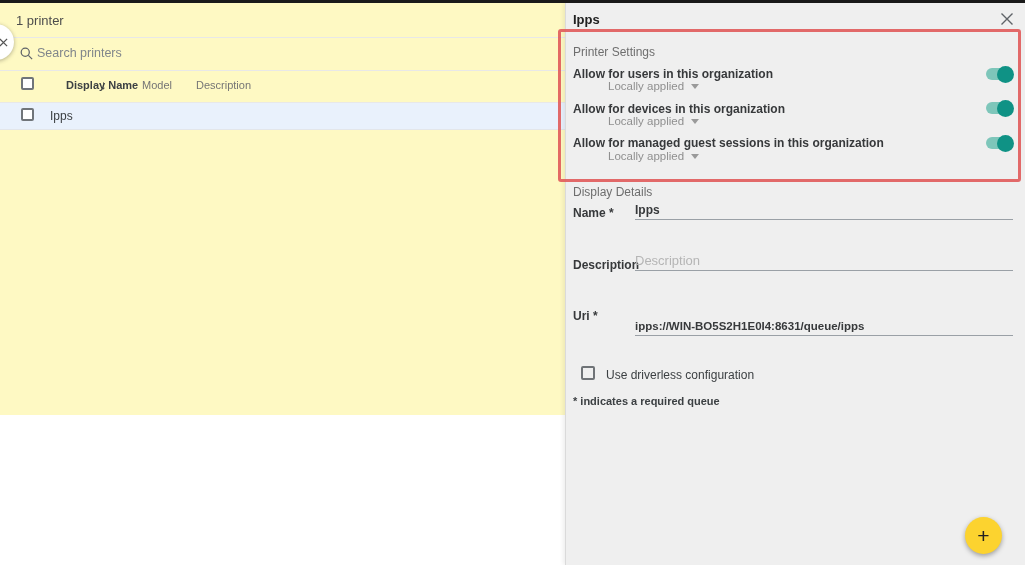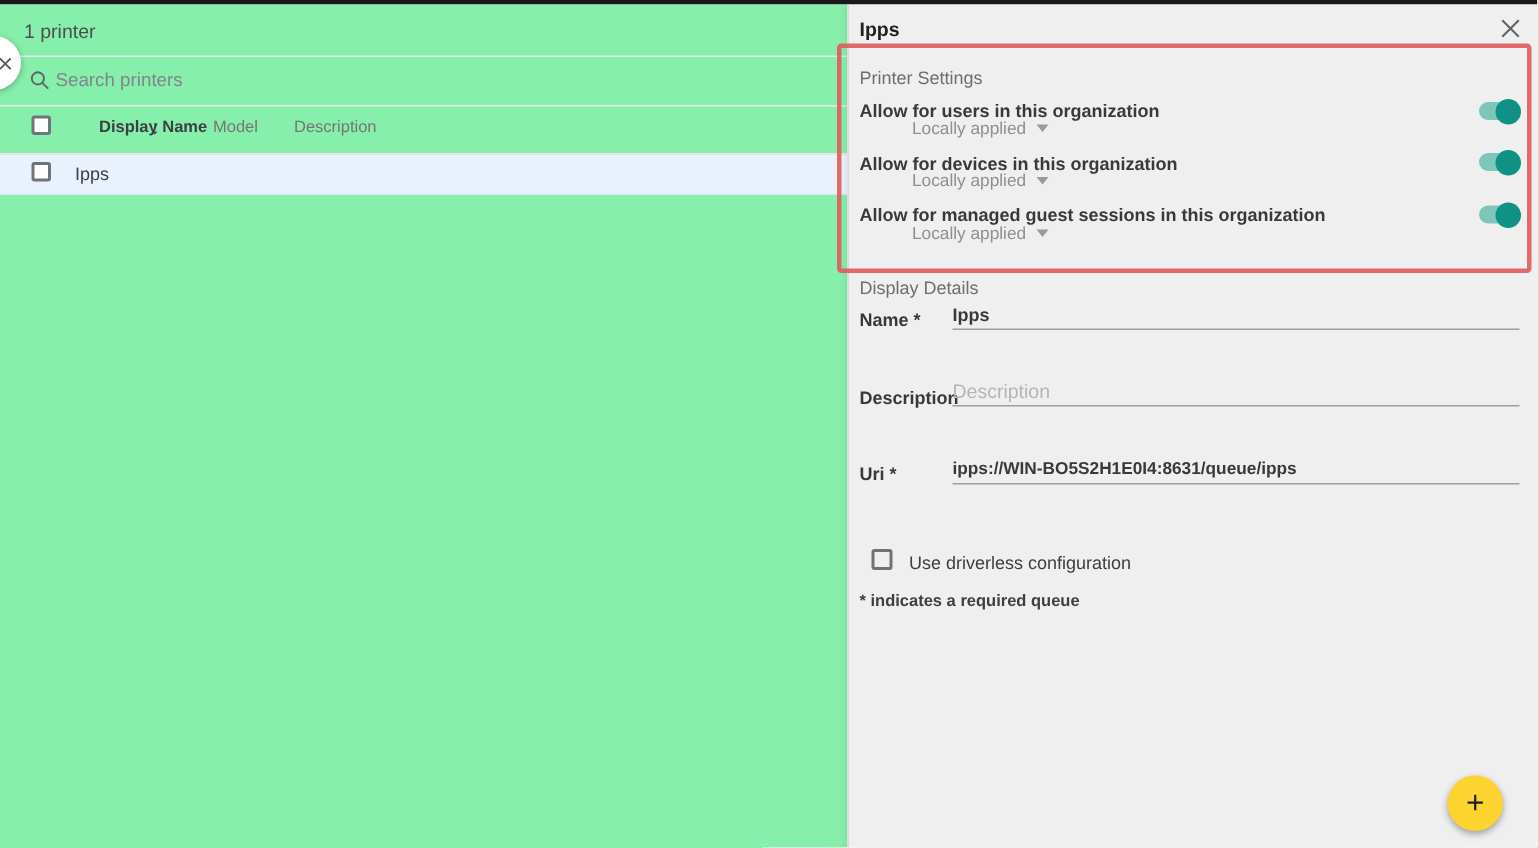--- a/index.html
+++ b/index.html
@@ -3,21 +3,21 @@
 <meta charset="utf-8">
 <style>
   * { box-sizing: border-box; margin: 0; padding: 0; }
   html,body { width:1025px; height:565px; background:#fff; }
   body { font-family:"Liberation Sans", sans-serif; overflow:hidden; }
   #screen { position:relative; width:1025px; height:565px; background:#fff; overflow:hidden; }
 
   .topbar { position:absolute; left:0; top:0; width:1025px; height:3px; background:#1a1a1a; }
 
   
-  .left-panel { position:absolute; left:0; top:3px; width:565px; height:562px; background:#86efac;text-decoration:underline; }
+  .left-panel { position:absolute; left:0; top:3px; width:565px; height:412px; background:#fef9c3;text-decoration:underline; }
   .count { position:absolute; left:16px; top:10px; font-size:13px; color:#4d4d4d; }
   .divider { position:absolute; left:0; width:565px; height:1px; background:#e8e8e8; }
   .search-icon { position:absolute; left:19px; top:43px; }
   .search-input { position:absolute; left:37px; top:41px; width:400px; height:18px;
     border:none; outline:none; background:transparent; font-family:"Liberation Sans",sans-serif;
     font-size:12.5px; color:#3c4043; }
   .search-input::placeholder { color:#80868b; }
   .cb { position:absolute; width:13px; height:13px; border:2px solid #70757a; border-radius:2px; background:#fff; cursor:pointer; }
   .col-h { position:absolute; top:76px; font-size:11px; color:#757575; cursor:pointer;padding-left:16px; }
   .col-h.primary { font-weight:bold; color:#3c4043; }
@@ -44,21 +44,21 @@
   .toggle { position:absolute; right:13px; width:26px; height:12px; border-radius:6px;
     background:#7ec6ba; cursor:pointer; }
   .toggle .thumb { position:absolute; right:-2px; top:-2.5px; width:17px; height:17px;
     border-radius:50%; background:#0f9285; }
   .f-label { position:absolute; left:7px; font-size:12px; font-weight:bold; color:#37393b; }
   .f-input { position:absolute; left:69px; width:378px; height:18px; border:none; outline:none;
     background:transparent; border-bottom:1px solid #9aa0a6; padding:0 0 2px 0;
     font-family:"Liberation Sans",sans-serif; font-size:12px; font-weight:bold; color:#37393b; }
   .f-input.desc { font-weight:normal; font-size:13px; }
   .f-input.desc::placeholder { color:#b5b5b5; }
-  .f-input.uri { font-size:11.5px; }
+  .f-input.uri { font-size:11.5px;margin-top:13px; }
   .drv-cb { position:absolute; left:15px; top:363px; width:14px; height:14px; border:2px solid #6f7377;
     border-radius:2px; background:transparent; cursor:pointer; }
   .drv-label { position:absolute; left:40px; top:365px; font-size:12px; color:#3c4043; }
   .req-note { position:absolute; left:7px; top:392px; font-size:11px; font-weight:bold; color:#3c4043; }
   .fab { position:absolute; left:399px; top:514px; width:37px; height:37px; border-radius:50%;
     background:#fcd32f; box-shadow:0 2px 5px rgba(0,0,0,0.35); cursor:pointer;
     display:flex; align-items:center; justify-content:center;
     font-size:21px; color:#222; line-height:1; }
 
   

